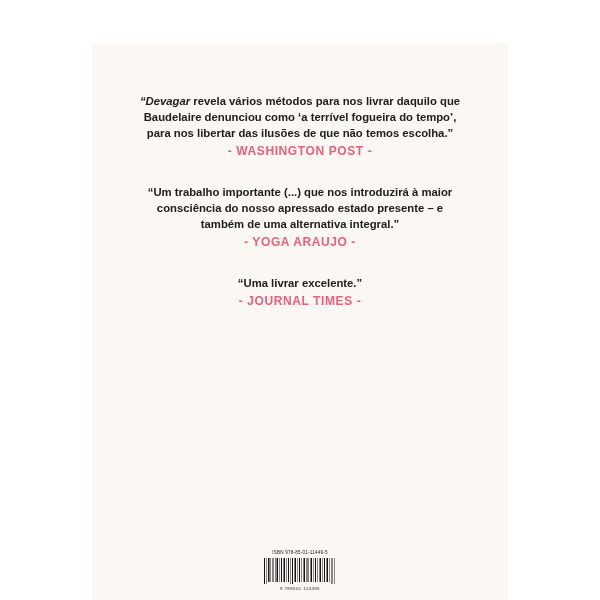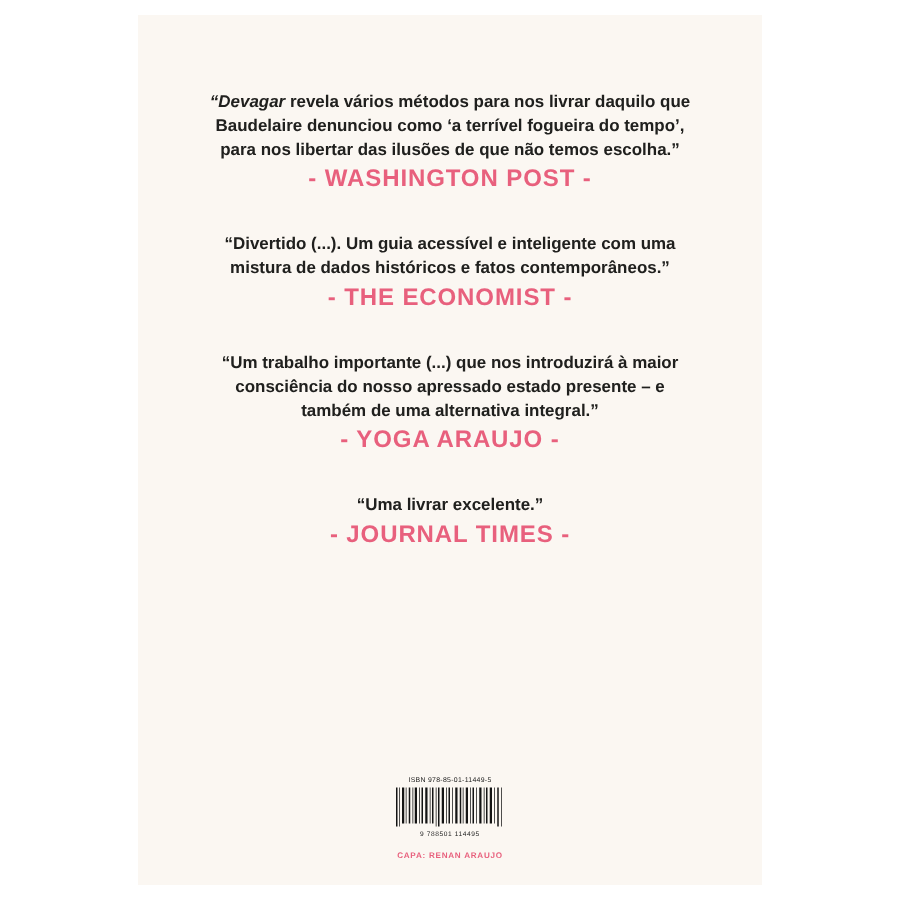--- a/index.html
+++ b/index.html
@@ -12,20 +12,21 @@
     height: 600px;
     font-family: "Liberation Sans", sans-serif;
     overflow: hidden;
   }
   .page {
     position: relative;
     width: 600px;
     height: 428px;
     background: #ffffff;
     box-sizing: border-box;
+    margin-top: 33px;
   }
   .cover {
     position: absolute;
     left: 92px;
     top: 10px;
     width: 416px;
     height: 580px;
     background: #fbf7f2;
     box-sizing: border-box;
     display: flex;
@@ -48,21 +49,21 @@
     font-size: 11.3px;
     line-height: 1.42;
     color: #20201e;
     margin: 0 0 3px 0;
     font-weight: 600;
   }
   .quote-text .ital {
     font-style: italic;
   }
   .quote-source {
-    font-size: 16px;
+    font-size: 12px;
     font-weight: bold;
     color: #e8607d;
     letter-spacing: 0.6px;
     margin: 0;
   }
   .last-quote {
     margin-bottom: 0;
   }
   .bottom {
     position: absolute;
@@ -106,24 +107,20 @@
   <div class="cover">
 
     <div class="quotes">
 
       <div class="quote-block">
         <p class="quote-text"><span class="ital">“Devagar</span><span> revela vários métodos para nos livrar daquilo que Baudelaire denunciou como ‘a terrível fogueira do tempo’, para nos libertar das ilusões de que não temos escolha.”</span></p>
         <p class="quote-source">- WASHINGTON POST -</p>
       </div>
 
 
-      <div class="quote-block">
-        <p class="quote-text"><span class="ital"></span><span>“Divertido (...). Um guia acessível e inteligente com uma mistura de dados históricos e fatos contemporâneos.”</span></p>
-        <p class="quote-source">- THE ECONOMIST -</p>
-      </div>
 
       <div class="quote-block">
         <p class="quote-text"><span class="ital"></span><span>“Um trabalho importante (...) que nos introduzirá à maior consciência do nosso apressado estado presente – e também de uma alternativa integral.”</span></p>
         <p class="quote-source">- YOGA ARAUJO -</p>
       </div>
 
       <div class="quote-block last-quote">
         <p class="quote-text"><span class="ital"></span><span>“Uma livrar excelente.”</span></p>
         <p class="quote-source">- JOURNAL TIMES -</p>
       </div>

